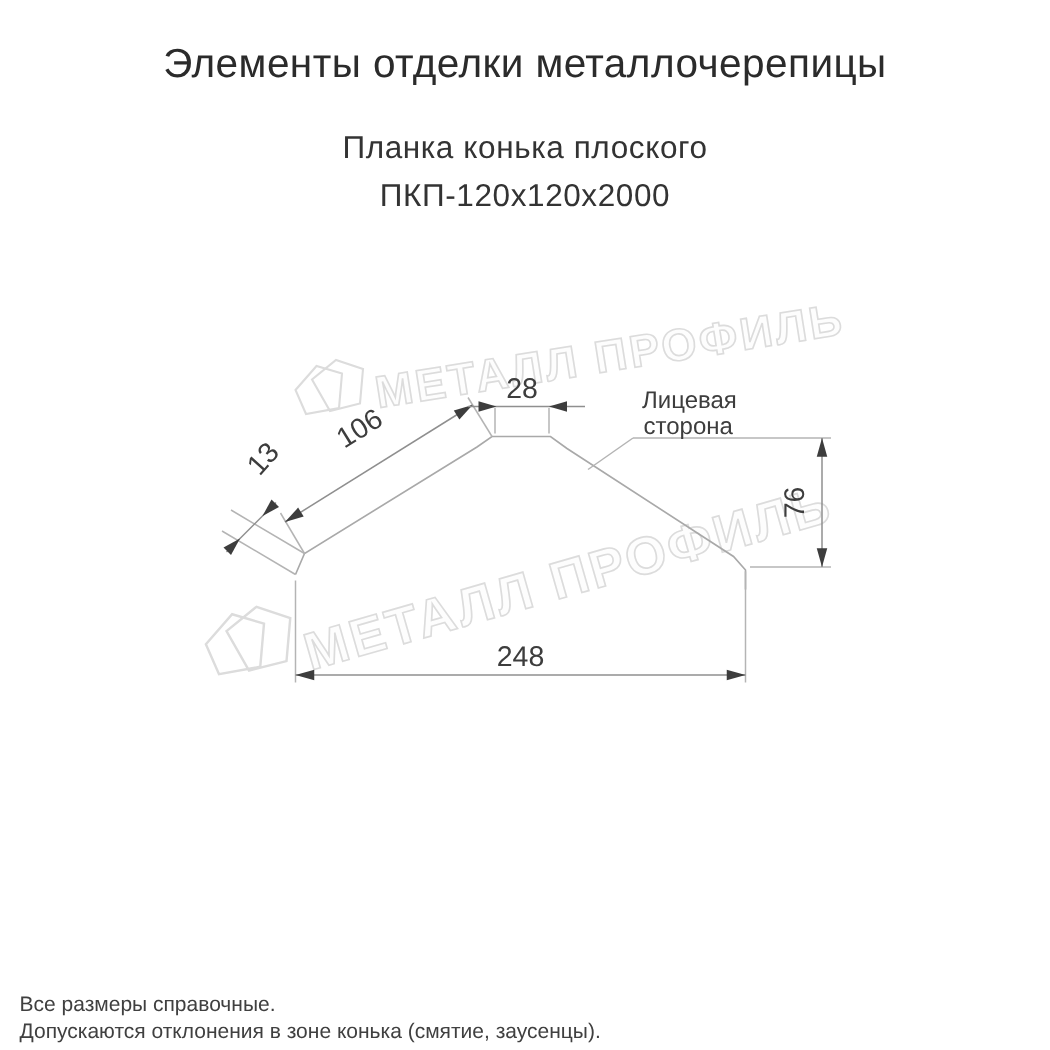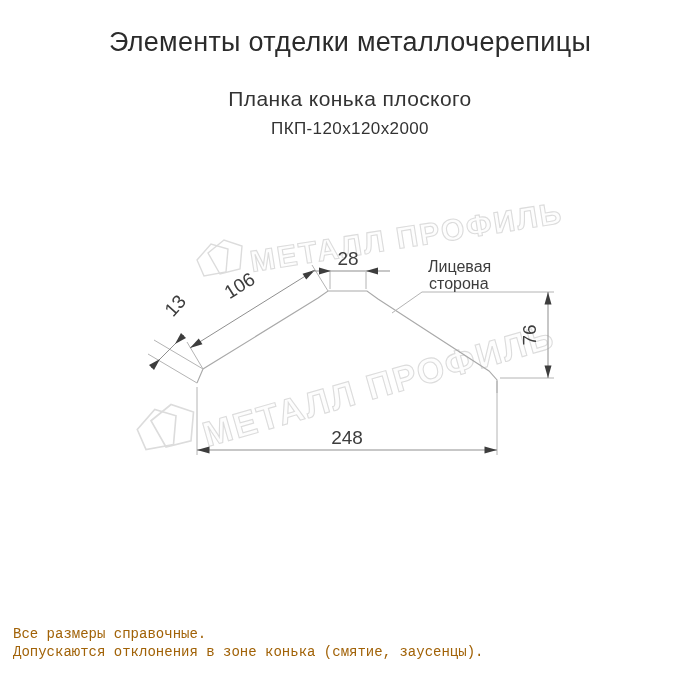--- a/index.html
+++ b/index.html
@@ -1,22 +1,22 @@
 <!DOCTYPE html>
 <html><head>
 <meta charset="utf-8">
 <style>
   html,body{margin:0;padding:0;background:#ffffff;}
   #page{position:relative;width:700px;height:700px;background:#ffffff;overflow:hidden;
         font-family:"Liberation Sans","DejaVu Sans",sans-serif;}
   .title{position:absolute;left:0;width:700px;text-align:center;color:#2b2b2b;}
   #main-title{top:27px;font-size:27px;letter-spacing:.3px;}
   #product-name{top:87px;font-size:21px;letter-spacing:.4px;color:#333;}
-  #product-code{top:119px;font-size:17px;letter-spacing:.4px;color:#333;}
-  #footer{position:absolute;left:13px;top:626px;font-size:14px;line-height:17.5px;color:#a16207;font-family:Liberation Mono, monospace;}
+  #product-code{top:119px;font-size:21px;letter-spacing:.4px;color:#333;}
+  #footer{position:absolute;left:13px;top:661px;font-size:14px;line-height:17.5px;color:#404040;}
   svg{position:absolute;left:0;top:0;}
   .dimtxt{fill:#3d3d3d;font-size:19px;font-family:"Liberation Sans","DejaVu Sans",sans-serif;}
   .lbltxt{fill:#3d3d3d;font-size:16px;font-family:"Liberation Sans","DejaVu Sans",sans-serif;}
   .wmtxt{fill:#fdfdfd;stroke:#dcdcdc;stroke-width:1.1;font-weight:bold;
          font-family:"Liberation Sans","DejaVu Sans",sans-serif;letter-spacing:2px;}
 </style>
 </head>
 <body>
 
 <div id="page">

